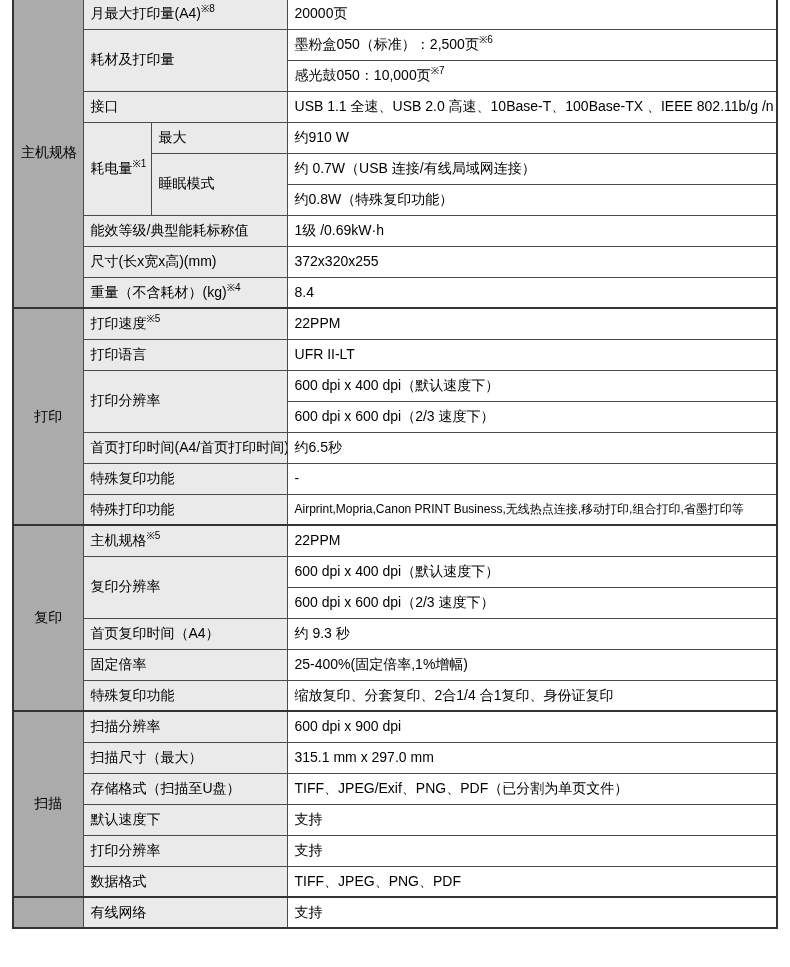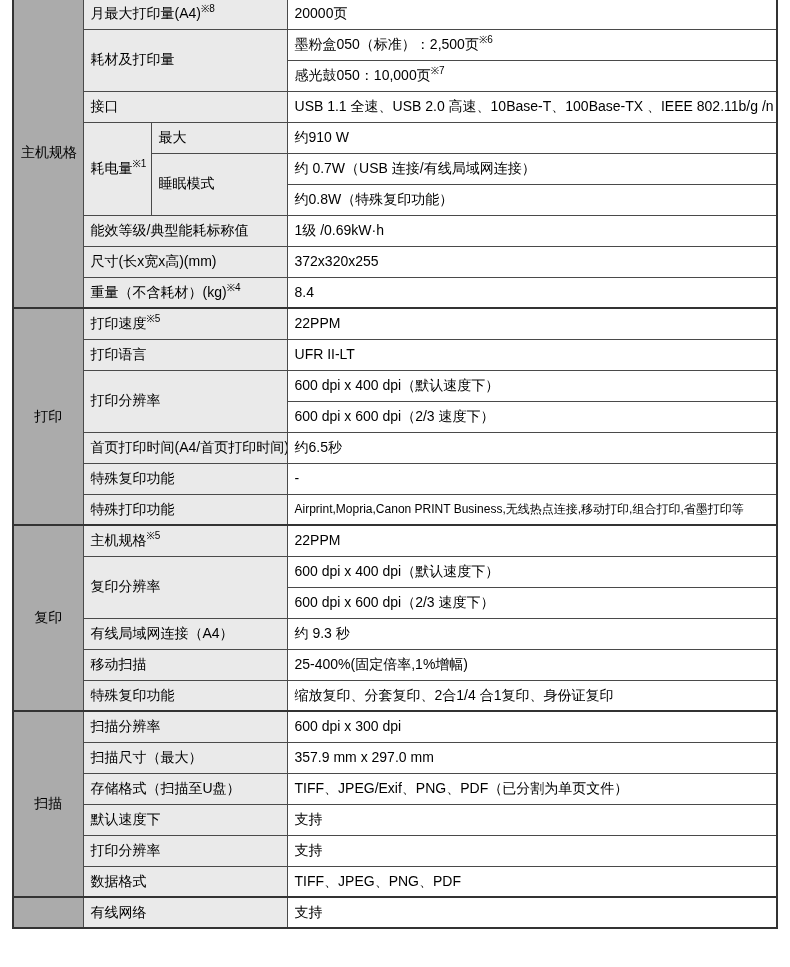--- a/index.html
+++ b/index.html
@@ -126,39 +126,39 @@
             <td class="value"><span>22PPM</span></td>
           </tr>
           <tr>
             <td class="label" rowspan="2" colspan="2"><span>复印分辨率</span></td>
             <td class="value"><span>600 dpi x 400 dpi（默认速度下）</span></td>
           </tr>
           <tr>
             <td class="value"><span>600 dpi x 600 dpi（2/3 速度下）</span></td>
           </tr>
           <tr>
-            <td class="label" rowspan="1" colspan="2"><span>有线局域网连接（A4）</span></td>
+            <td class="label" rowspan="1" colspan="2"><span>首页复印时间（A4）</span></td>
             <td class="value"><span>约 9.3 秒</span></td>
           </tr>
           <tr>
-            <td class="label" rowspan="1" colspan="2"><span>移动扫描</span></td>
+            <td class="label" rowspan="1" colspan="2"><span>固定倍率</span></td>
             <td class="value"><span>25-400%(固定倍率,1%增幅)</span></td>
           </tr>
           <tr>
             <td class="label" rowspan="1" colspan="2"><span>特殊复印功能</span></td>
             <td class="value"><span>缩放复印、分套复印、2合1/4 合1复印、身份证复印</span></td>
           </tr>
           <tr class="sec-start">
             <td class="cat" rowspan="6"><span>扫描</span></td>
             <td class="label" rowspan="1" colspan="2"><span>扫描分辨率</span></td>
-            <td class="value"><span>600 dpi x 300 dpi</span></td>
+            <td class="value"><span>600 dpi x 900 dpi</span></td>
           </tr>
           <tr>
             <td class="label" rowspan="1" colspan="2"><span>扫描尺寸（最大）</span></td>
-            <td class="value"><span>357.9 mm x 297.0 mm</span></td>
+            <td class="value"><span>315.1 mm x 297.0 mm</span></td>
           </tr>
           <tr>
             <td class="label" rowspan="1" colspan="2"><span>存储格式（扫描至U盘）</span></td>
             <td class="value"><span>TIFF、JPEG/Exif、PNG、PDF（已分割为单页文件）</span></td>
           </tr>
           <tr>
             <td class="label" rowspan="1" colspan="2"><span>默认速度下</span></td>
             <td class="value"><span>支持</span></td>
           </tr>
           <tr>

